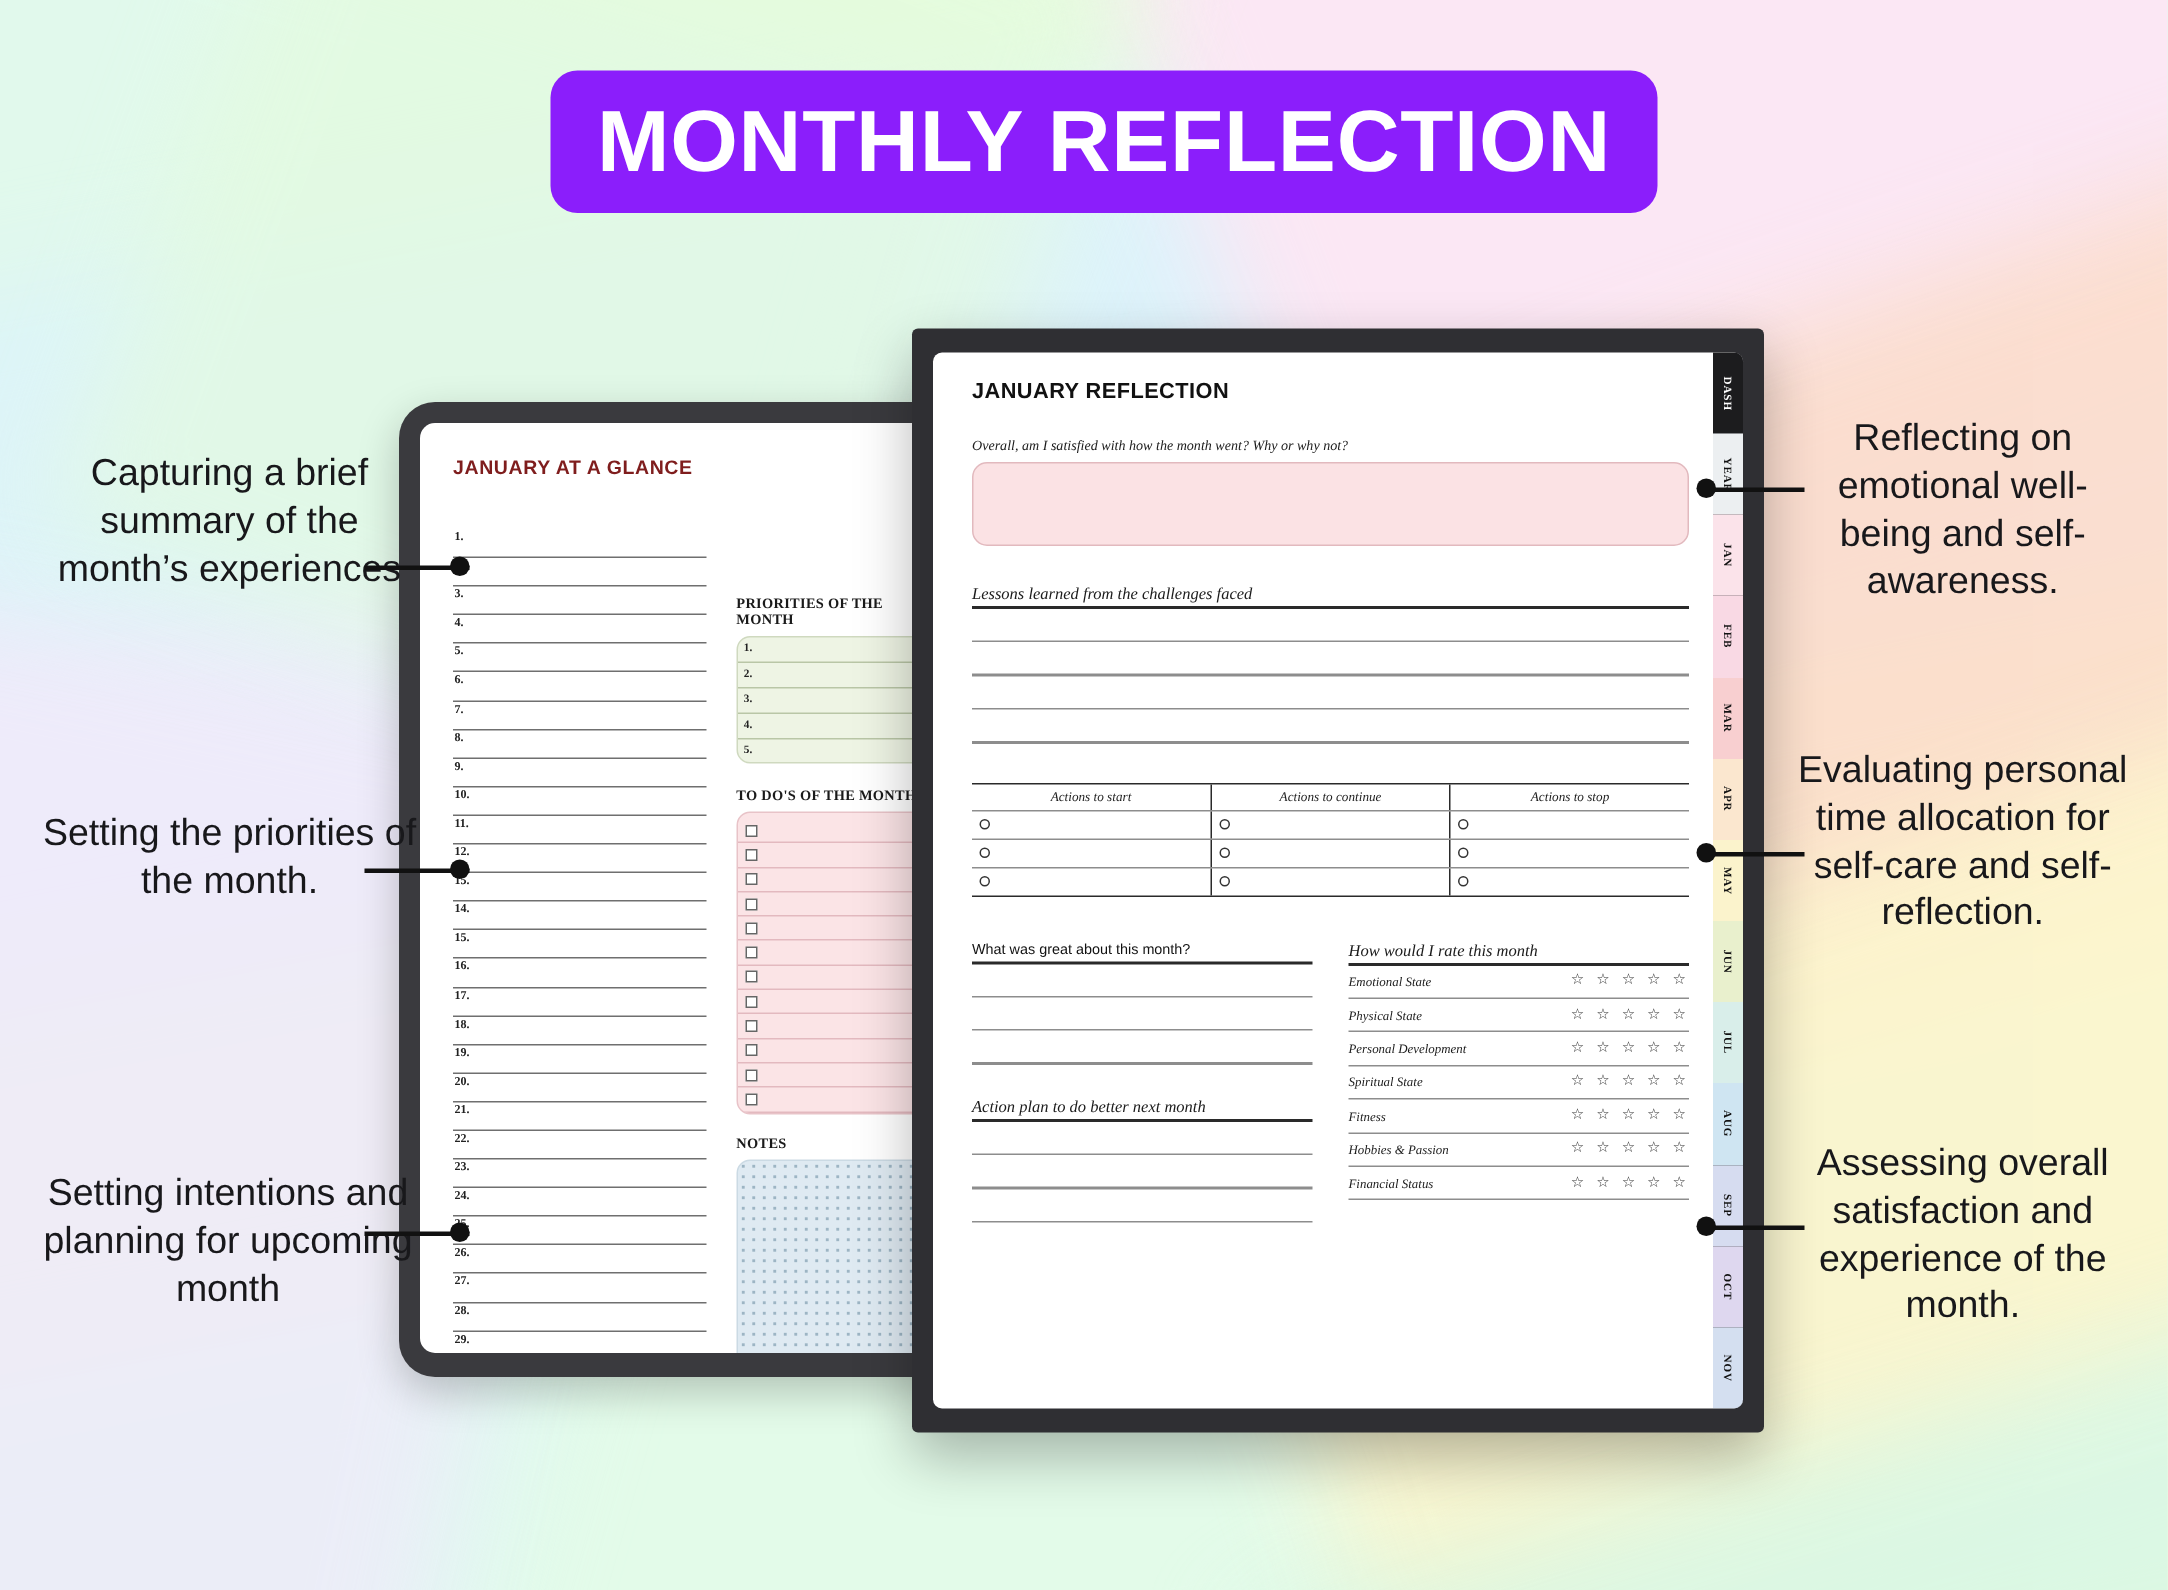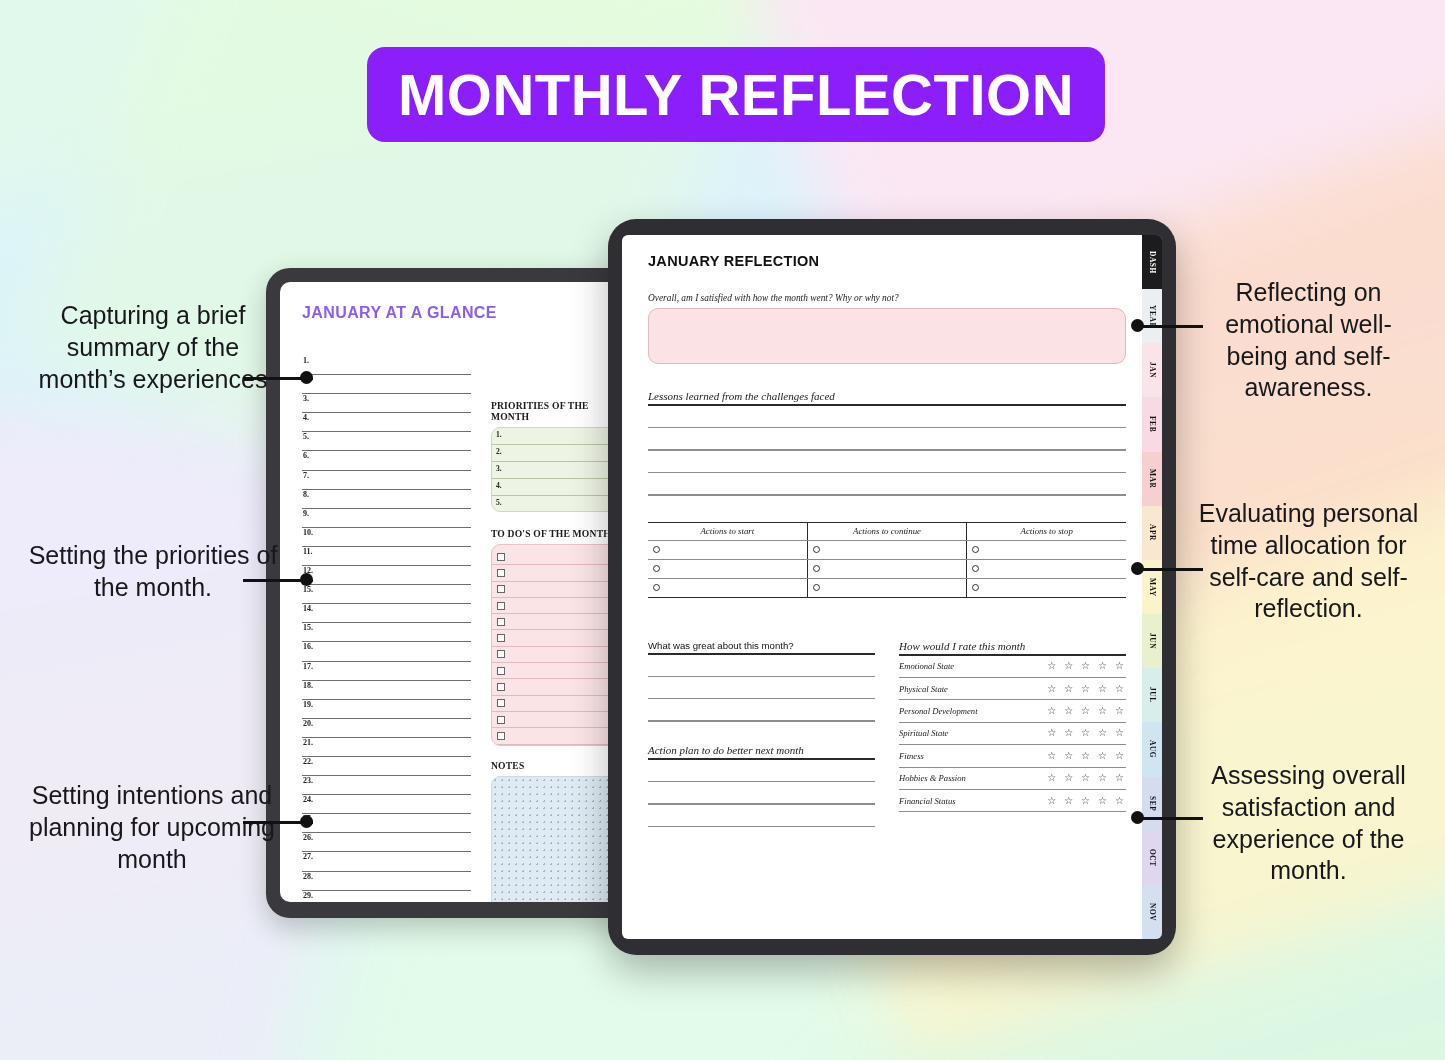--- a/index.html
+++ b/index.html
@@ -83,21 +83,21 @@
     position:absolute; left:266px; top:268px; width:370px; height:650px;
     background:#3a3a3e; border-radius:24px; z-index:2;
     box-shadow:0 10px 28px rgba(0,0,0,.22);
     padding:14px 10px 16px 14px;
   }
   #tablet-back .screen {
     width:100%; height:100%; background:#fff;
     border-radius:10px 0 0 10px; overflow:hidden; position:relative;
     padding:22px 0 0 22px;
   }
-  #glance-title { font-size:16px; font-weight:700; color:#8b5cf6;
+  #glance-title { font-size:13px; font-weight:700; color:#7f1d1d;
                   letter-spacing:.4px; font-family:"Liberation Sans",sans-serif; }
 
   #glance-body { display:flex; margin-top:34px; }
   #glance-list { width:200px; }
   .gl-row { height:19.1px; border-bottom:1px solid #6f6f6f; position:relative; }
   .gl-row span { position:absolute; left:1px; top:0px; font-size:8px;
                  font-family:"Liberation Serif", serif; font-weight:700; color:#222; }
 
   #glance-right { margin-left:20px; width:160px; padding-top:44px; }
   .sec-h { font-size:9.6px; font-weight:700; color:#1a1a1a;
@@ -116,21 +116,21 @@
   .todo-row i { display:block; width:8px; height:8px; border:1px solid #666; background:#fff; }
 
   #notes-box { margin-top:5px; height:150px; border-radius:9px;
                background:#dfeaf2;
                background-image: radial-gradient(#9db5c4 1px, transparent 1px);
                background-size: 7px 7px; border:1px solid #cbdae4;}
 
   
   #tablet-front {
     position:absolute; left:608px; top:219px; width:568px; height:736px;
-    background:#2f2f33; border-radius:28px; z-index:4;
+    background:#2f2f33; border-radius:4px; z-index:4;
     box-shadow:0 16px 38px rgba(0,0,0,.28);
     padding:16px 14px;
   }
   #tablet-front .screen {
     width:100%; height:100%; background:#fff; border-radius:6px;
     overflow:hidden; position:relative; display:flex;
   }
   #page { flex:1; padding:18px 16px 0 26px; position:relative; }
 
   #page-title { font-size:14.5px; font-weight:700; color:#111; letter-spacing:.3px; }
@@ -162,21 +162,21 @@
                    border-bottom:1.6px solid #2a2a2a; }
   #actions-head { display:flex; border-bottom:1.4px solid #8d8d8d; }
   #actions-head div { flex:1; text-align:center; font-size:8.8px; padding:3px 0 4px; }
   #actions-head div + div { border-left:1.4px solid #2a2a2a; }
   .act-row { display:flex; border-bottom:1.4px solid #8d8d8d; }
   .act-row:last-child { border-bottom:none; }
   .act-row div { flex:1; height:18px; display:flex; align-items:center; padding-left:5px; }
   .act-row div + div { border-left:1.4px solid #2a2a2a; }
   .circ { width:7px; height:7px; border-radius:50%; border:1.3px solid #333; }
 
-  #bottom { display:flex; gap:24px; margin-top:42px; }
+  #bottom { display:flex; gap:24px; margin-top:30px; }
   #great-col { flex:1; }
   #rate-col { flex:1; }
   .q-bold { font-size:9.6px; font-family:"Liberation Sans",sans-serif;
             font-weight:400; color:#111; }
   .rate-row { display:flex; align-items:center; justify-content:space-between;
               border-bottom:1.4px solid #8d8d8d; height:22.4px; }
   .rate-row .lbl { font-size:8.6px; }
   .rate-row .stars { display:flex; gap:8px; padding-right:2px; }
   .star { font-size:10px; color:#333; line-height:1; }
 

